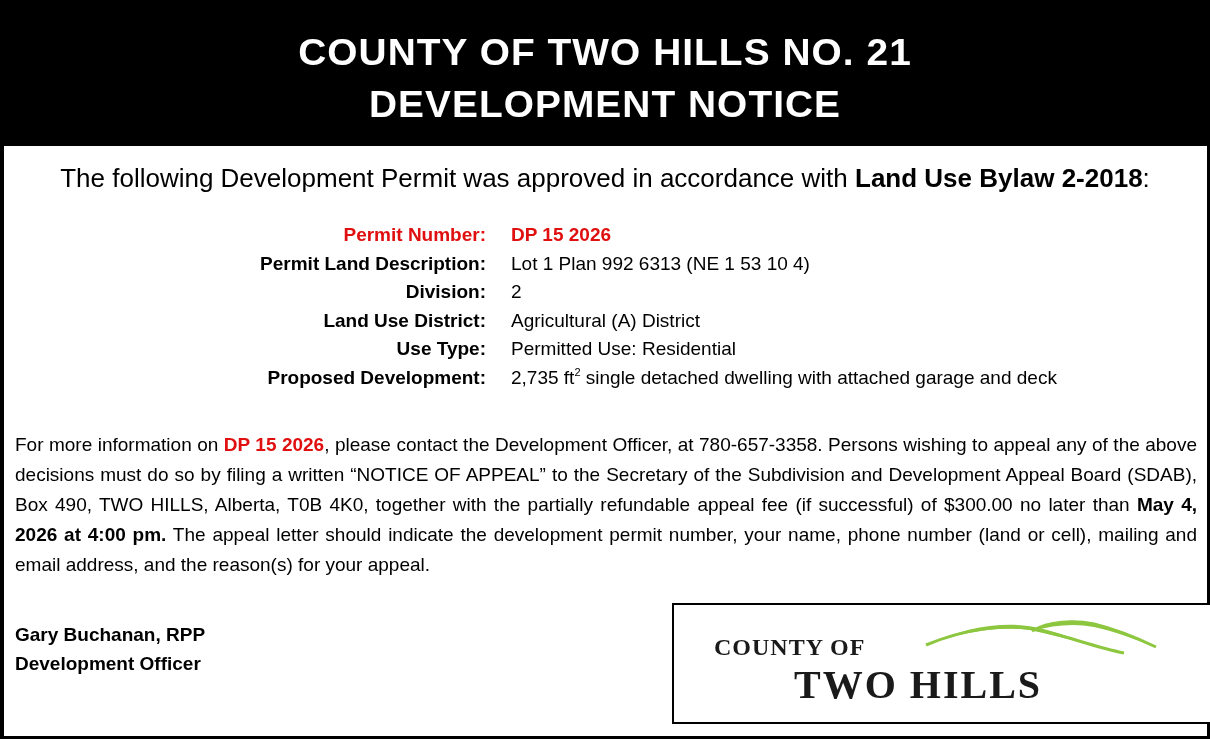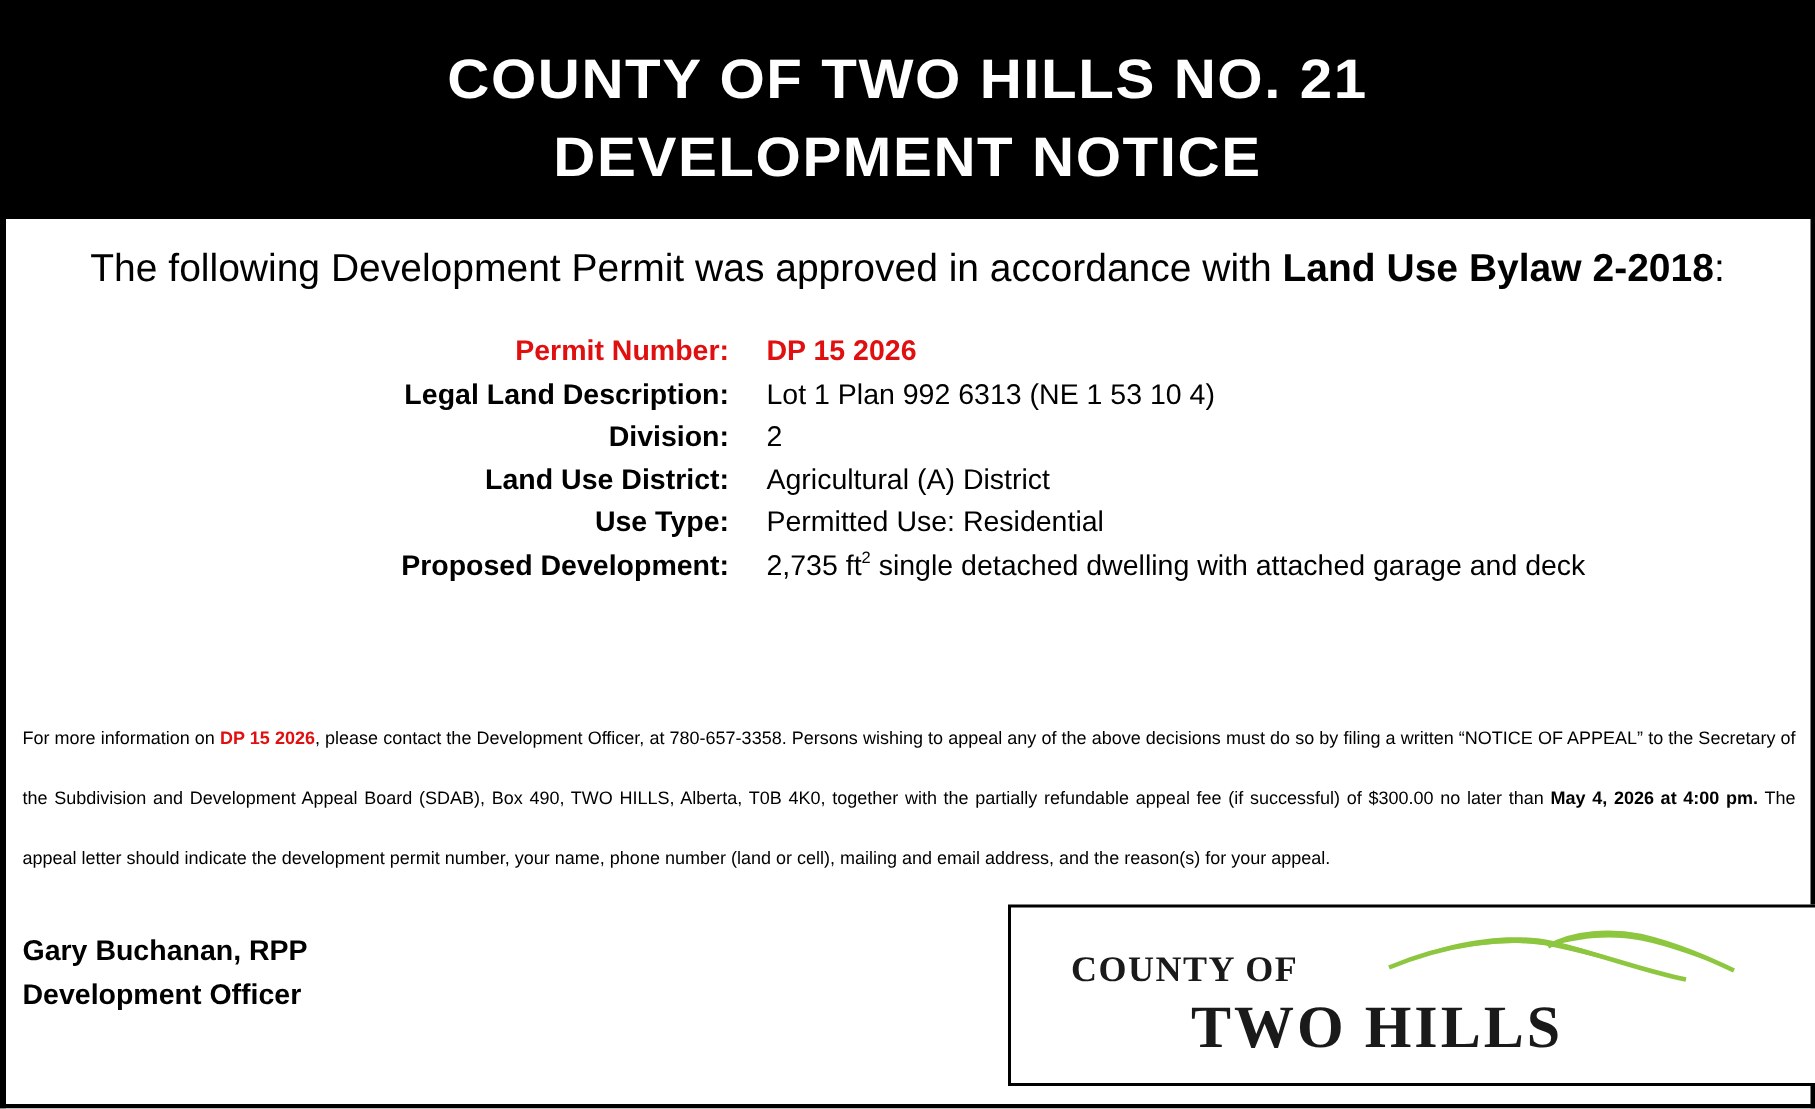--- a/index.html
+++ b/index.html
@@ -75,25 +75,25 @@
       position: absolute;
       left: 476px;
       white-space: nowrap;
     }
     .detail-row.red .label,
     .detail-row.red .value { color: #e01010; font-weight: bold; }
     sup { font-size: 11px; vertical-align: 8px; line-height: 0; }
 
     .body-text {
       position: absolute;
-      top: 472px;
+      top: 430px;
       left: 15px;
       width: 1182px;
-      font-size: 12px;
-      line-height: 40px;
+      font-size: 19px;
+      line-height: 30px;
       text-align: justify;
     }
     .body-text .red { color: #e01010; font-weight: bold; }
     .body-text b { font-weight: bold; }
 
     .signature {
       position: absolute;
       top: 620px;
       left: 15px;
       font-size: 19px;
@@ -149,21 +149,21 @@
 <div class="intro">
   <span>The following Development Permit was approved in accordance with </span><b>Land Use Bylaw 2-2018</b><span>:</span>
 </div>
 
 <div class="details">
   <div class="detail-row red">
     <span class="label">Permit Number:</span>
     <span class="value">DP 15 2026</span>
   </div>
   <div class="detail-row">
-    <span class="label">Legal Land Description:</span>
+    <span class="label">Permit Land Description:</span>
     <span class="value">Lot 1 Plan 992 6313 (NE 1 53 10 4)</span>
   </div>
   <div class="detail-row">
     <span class="label">Division:</span>
     <span class="value">2</span>
   </div>
   <div class="detail-row">
     <span class="label">Land Use District:</span>
     <span class="value">Agricultural (A) District</span>
   </div>

